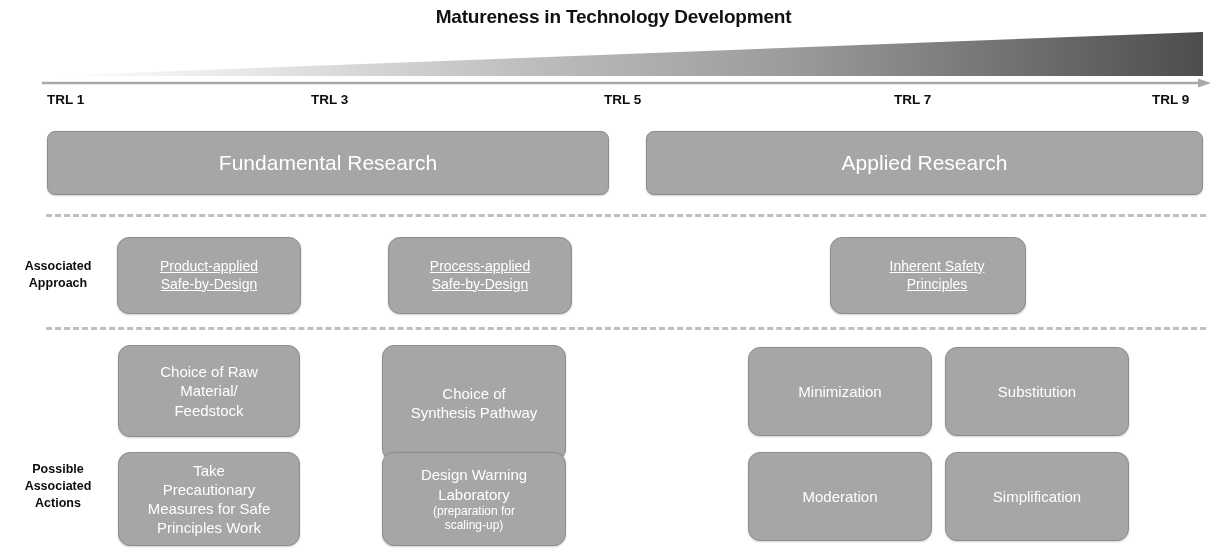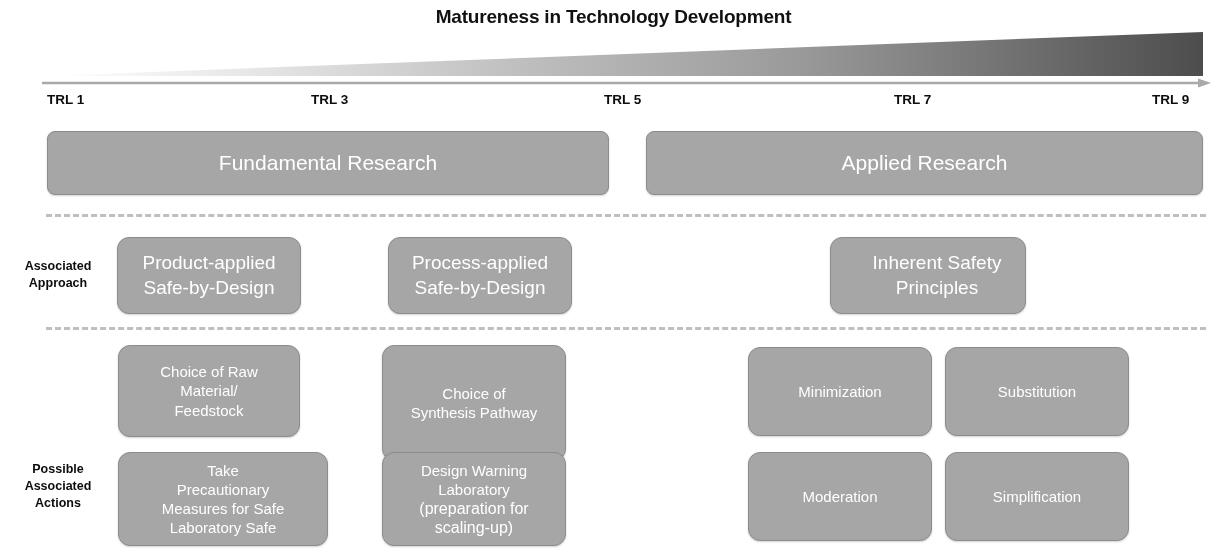--- a/index.html
+++ b/index.html
@@ -90,25 +90,25 @@
     display: flex;
     align-items: center;
     justify-content: center;
     text-align: center;
     line-height: 1.28;
     box-shadow: 0 1px 2px rgba(0,0,0,0.18);
     padding: 2px 6px;
   }
   .box .txt { display: block; }
   .box.phase { font-size: 21px; border-radius: 8px; }
-  .box.approach { font-size: 19px; }
+  .box.approach { font-size: 14px; text-decoration: underline; }
   .box.action { font-size: 15px; }
   .box .sub {
     display: block;
-    font-size: 16px;
+    font-size: 12px;
     line-height: 1.2;
   }
 </style>
 </head>
 <body>
 
 <div id="canvas">
 
   <div class="title">Matureness in Technology Development</div>
 
@@ -196,26 +196,26 @@
   </div>
 
   <div class="box action" style="left:748px; top:347px; width:184px; height:89px;">
     <span class="txt">Minimization</span>
   </div>
 
   <div class="box action" style="left:945px; top:347px; width:184px; height:89px;">
     <span class="txt">Substitution</span>
   </div>
 
-  <div class="box action" style="left:118px; top:452px; width:210px; height:94px;">
+  <div class="box action" style="left:118px; top:452px; width:182px; height:94px;">
     <span class="txt">
       <span>Take</span><br>
       <span>Precautionary</span><br>
       <span>Measures for Safe</span><br>
-      <span>Laboratory Safe</span>
+      <span>Principles Work</span>
     </span>
   </div>
 
   <div class="box action" style="left:382px; top:452px; width:184px; height:94px;">
     <span class="txt">
       <span>Design Warning</span><br>
       <span>Laboratory</span>
       <span class="sub">
         <span>(preparation for</span><br>
         <span>scaling-up)</span>

